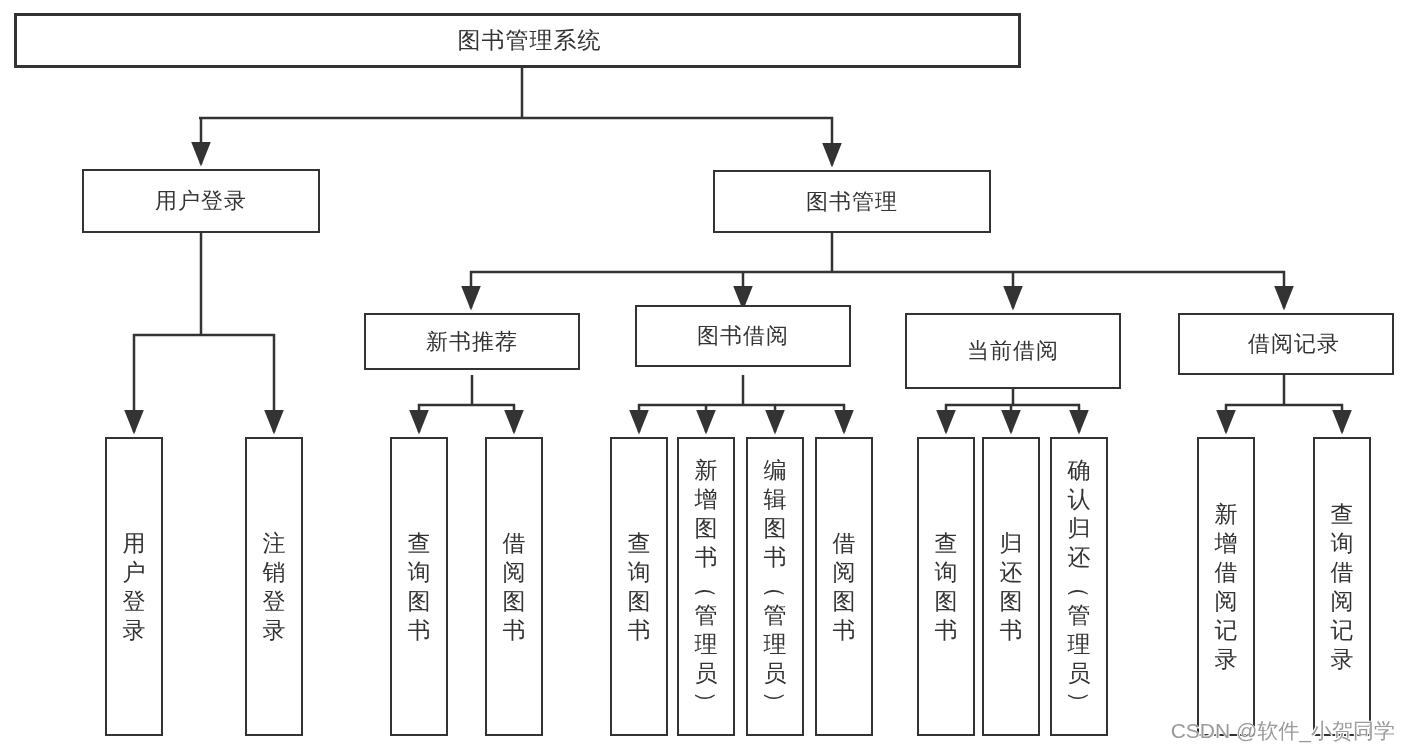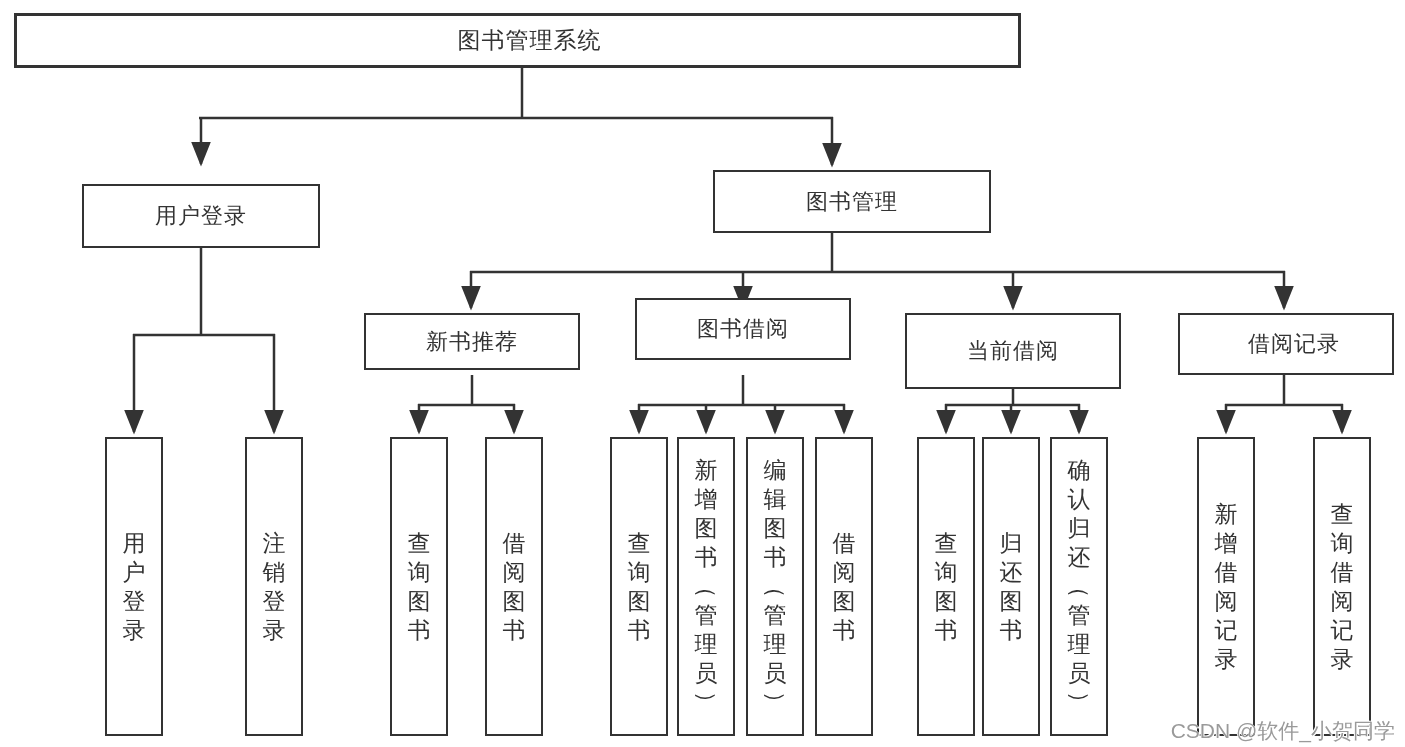--- a/index.html
+++ b/index.html
@@ -101,31 +101,31 @@
     <line x1="1284" y1="375" x2="1284" y2="406"></line>
     <line x1="1225" y1="405" x2="1343" y2="405"></line>
     <line x1="1226" y1="404" x2="1226" y2="432" marker-end="url(#arrowhead)"></line>
     <line x1="1342" y1="404" x2="1342" y2="432" marker-end="url(#arrowhead)"></line>
   </svg>
 
   <div class="hnode root" style="left:14px;top:13px;width:1007px;height:55px;">
     <span>图书管理系统</span>
   </div>
 
-  <div class="hnode" style="left:82px;top:169px;width:238px;height:64px;margin-top:15px;">
+  <div class="hnode" style="left:82px;top:169px;width:238px;height:64px;">
     <span>用户登录</span>
   </div>
   <div class="hnode" style="left:713px;top:170px;width:278px;height:63px;">
     <span>图书管理</span>
   </div>
 
   <div class="hnode" style="left:364px;top:313px;width:216px;height:57px;">
     <span>新书推荐</span>
   </div>
-  <div class="hnode" style="left:635px;top:298px;width:216px;height:62px;">
+  <div class="hnode" style="left:635px;top:305px;width:216px;height:62px;">
     <span>图书借阅</span>
   </div>
   <div class="hnode" style="left:905px;top:313px;width:216px;height:76px;">
     <span>当前借阅</span>
   </div>
   <div class="hnode" style="left:1178px;top:313px;width:216px;height:62px;padding-left:16px;">
     <span>借阅记录</span>
   </div>
 
   <div class="vbox" style="left:105px;">

